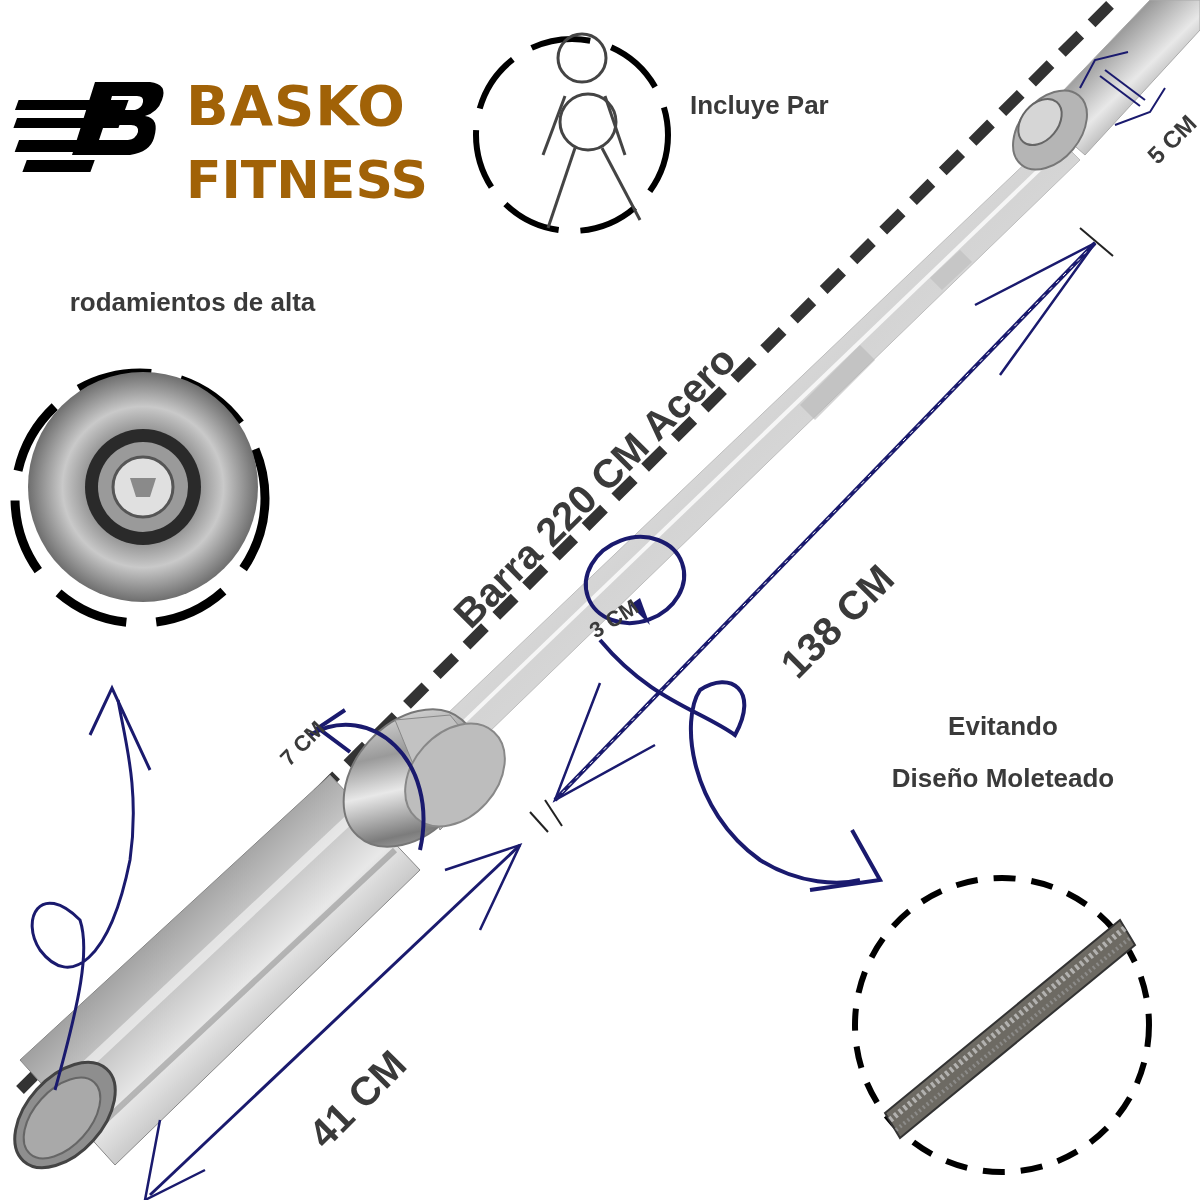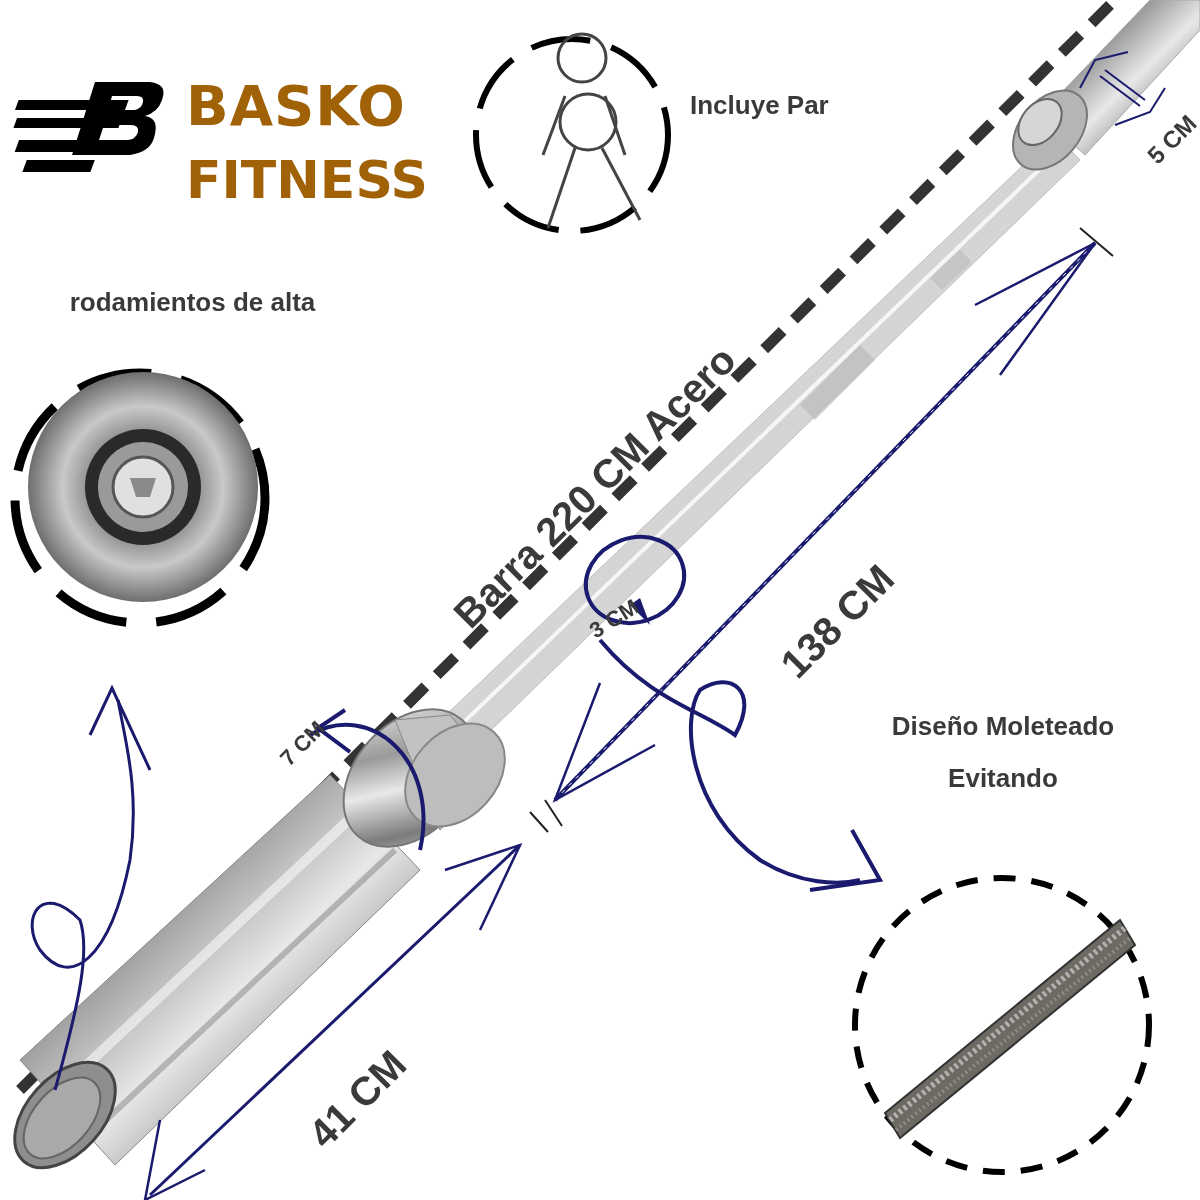--- a/index.html
+++ b/index.html
@@ -145,22 +145,22 @@
 
 <div class="abs label rings-caption">
   <div>Incluye Par</div>
 </div>
 
 <div class="abs label bearing-caption">
   <div>rodamientos de alta</div>
 </div>
 
 <div class="abs label knurl-caption">
+  <div>Evitando</div>
   <div>Diseño Moleteado</div>
-  <div>Evitando</div>
 </div>
 
 <div class="rot" style="left:445px; top:605px; font-size:40px; transform:rotate(-45deg);">Barra 220 CM Acero</div>
 <div class="rot" style="left:1142px; top:150px; font-size:24px; transform:rotate(-45deg);">5 CM</div>
 <div class="rot" style="left:585px; top:622px; font-size:22px; transform:rotate(-32deg);">3 CM</div>
 <div class="rot" style="left:275px; top:753px; font-size:22px; transform:rotate(-45deg);">7 CM</div>
 <div class="rot" style="left:772px; top:655px; font-size:40px; transform:rotate(-45deg);">138 CM</div>
 <div class="rot" style="left:300px; top:1125px; font-size:40px; transform:rotate(-45deg);">41 CM</div>
 
 </body></html>

